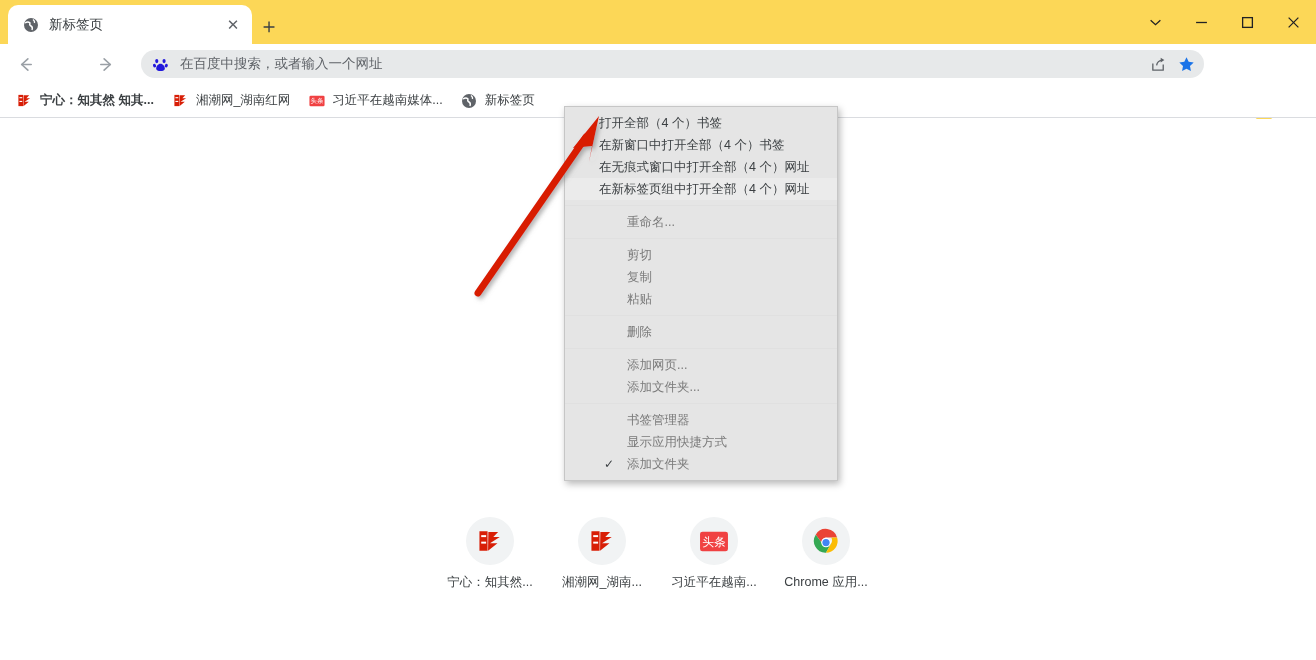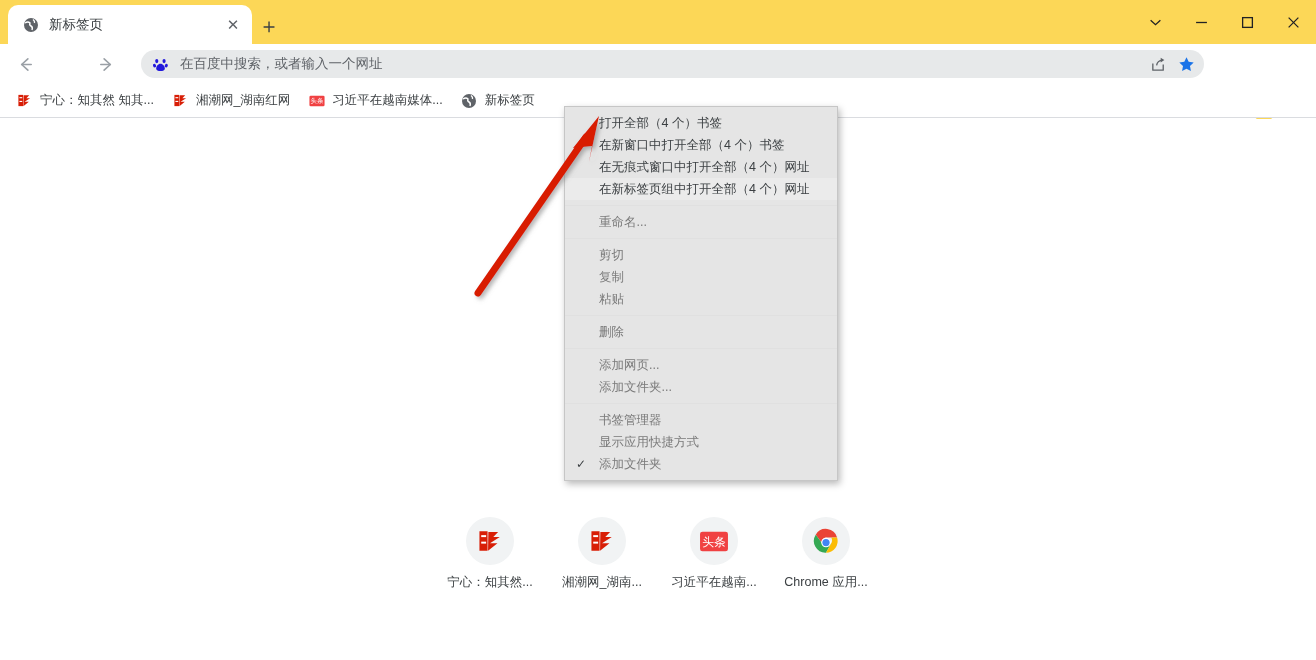--- a/index.html
+++ b/index.html
@@ -97,21 +97,21 @@
   .bookmarks {
     position: absolute; left: 0; top: 84px; width: 1316px; height: 34px;
     background: #ffffff; display: flex; align-items: center;
     border-bottom: 1px solid #dadce0;
   }
   .bm {
     display: flex; align-items: center; height: 26px;
     padding: 0 8px; margin-left: 2px; border-radius: 4px;
     max-width: 220px;
   }
-  .bm:first-child { margin-left: 8px; }
+  .bm:first-child { margin-left: 8px; font-weight: bold; }
   .bm-ico { width: 17px; height: 17px; flex: 0 0 auto; display: flex;
             align-items: center; justify-content: center; }
   .bm-lb {
     margin-left: 7px; font-size: 12.5px; color: #3c4043;
     white-space: nowrap; overflow: hidden; text-overflow: ellipsis;
   }
 
   
   .page {
     position: absolute; left: 0; top: 119px; width: 1316px; height: 541px;
@@ -142,21 +142,21 @@
     border: 1px solid #c6c6c6;
     box-shadow: 2px 3px 7px rgba(0,0,0,0.28);
     padding: 5px 0 5px 0;
     z-index: 40;
   }
   .mi {
     height: 22px; display: flex; align-items: center;
     font-size: 12.5px; color: #3c4043; padding-left: 34px;
     position: relative; white-space: nowrap;
   }
-  .mi.dim { color: #7a7a7a; }
+  .mi.dim { color: #7a7a7a; margin-left: 28px; }
   .mi.hl { background: #ebebeb; }
   .mi .tick {
     position: absolute; left: 11px; top: 0; height: 22px;
     display: flex; align-items: center; font-size: 12px; color: #3c4043;
   }
   .msep { height: 1px; background: #e0e0e0; margin: 5px 0; }
 
   
   .arrow { position: absolute; left: 0; top: 0; width: 1316px; height: 660px;
            pointer-events: none; z-index: 60; }

